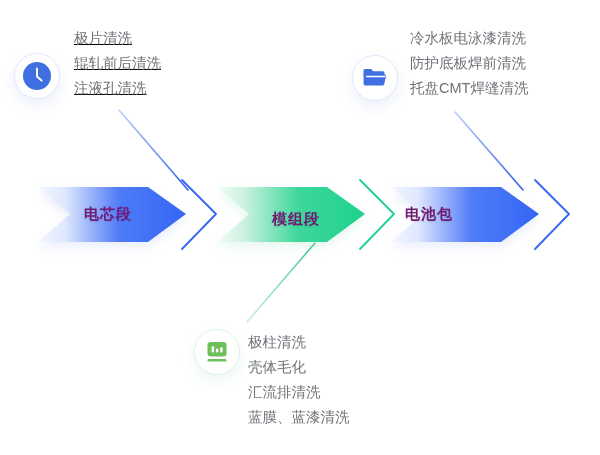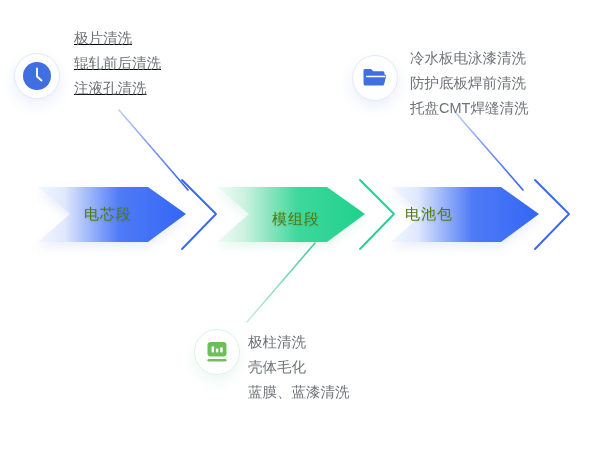--- a/index.html
+++ b/index.html
@@ -11,23 +11,23 @@
     position:relative;
   }
   #stage{position:absolute;inset:0;width:600px;height:455px;}
 
   
   #art{position:absolute;left:0;top:0;width:600px;height:455px;}
 
   
   .chev-label{
     position:absolute;
-    color:#4d7c0f;
+    color:#701a75;
     font-size:15px;
-    font-weight:normal;
+    font-weight:bold;
     letter-spacing:1px;
     white-space:nowrap;
     text-shadow:0 1px 2px rgba(0,0,0,.10);
   }
 
   
   .callout{position:absolute;}
   .callout .lines{
     color:#6e7277;
     font-size:14.5px;
@@ -139,38 +139,39 @@
   </div>
 
   <div class="badge ring-blue" style="left:352px;top:55px;">
     <svg width="28" height="28" viewBox="0 0 28 28">
       <path d="M2.5 6.5 a1.6 1.6 0 0 1 1.6-1.6 h6 l2.2 2.4 h9.6 a1.6 1.6 0 0 1 1.6 1.6 v2.0 h-21 z" fill="#3f6fe0"></path>
       <path d="M2.5 10.6 h21 a1.6 1.6 0 0 1 1.55 2.0 l-1.9 7.6 a1.8 1.8 0 0 1 -1.75 1.4 h-17.2
                a1.6 1.6 0 0 1 -1.6 -1.6 z" fill="#3f6fe0"></path>
       <path d="M5.6 12.6 h18.3" stroke="#ffffff" stroke-width="1.5" stroke-linecap="round"></path>
     </svg>
   </div>
-  <div class="callout" style="left:410px;top:26px;margin-top:20px;">
+  <div class="callout" style="left:410px;top:26px;">
     <div class="lines">
       <div>冷水板电泳漆清洗</div>
       <div>防护底板焊前清洗</div>
       <div>托盘CMT焊缝清洗</div>
     </div>
   </div>
 
   <div class="badge ring-green" style="left:194px;top:329px;">
     <svg width="28" height="28" viewBox="0 0 28 28">
       <rect x="4.5" y="4.0" width="19" height="14.5" rx="3.2" fill="#6cbf5a"></rect>
       <rect x="8.6" y="8.2" width="2.5" height="6.3" rx="1.1" fill="#ffffff"></rect>
       <rect x="12.9" y="10.6" width="2.5" height="3.9" rx="1.1" fill="#ffffff"></rect>
       <rect x="17.2" y="9.2" width="2.5" height="5.3" rx="1.1" fill="#ffffff"></rect>
       <rect x="4.5" y="21.0" width="19" height="2.6" rx="1.3" fill="#6cbf5a"></rect>
     </svg>
   </div>
   <div class="callout" style="left:248px;top:330px;">
     <div class="lines">
       <div>极柱清洗</div>
       <div>壳体毛化</div>
+      <div>汇流排清洗</div>
       <div>蓝膜、蓝漆清洗</div>
     </div>
   </div>
 
 </div>
 
 </body></html>

